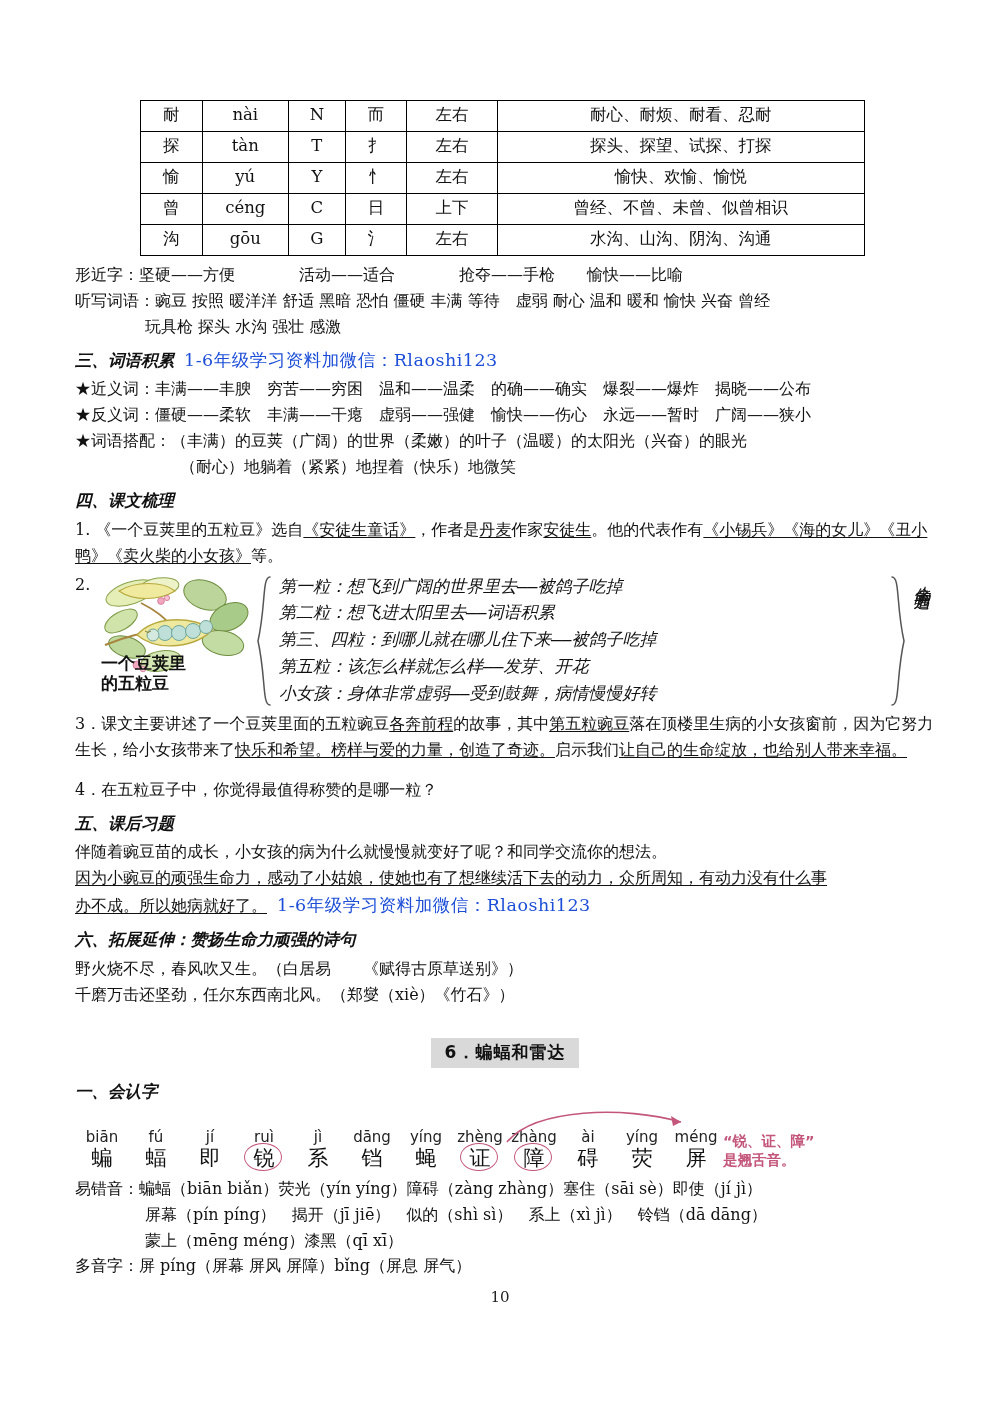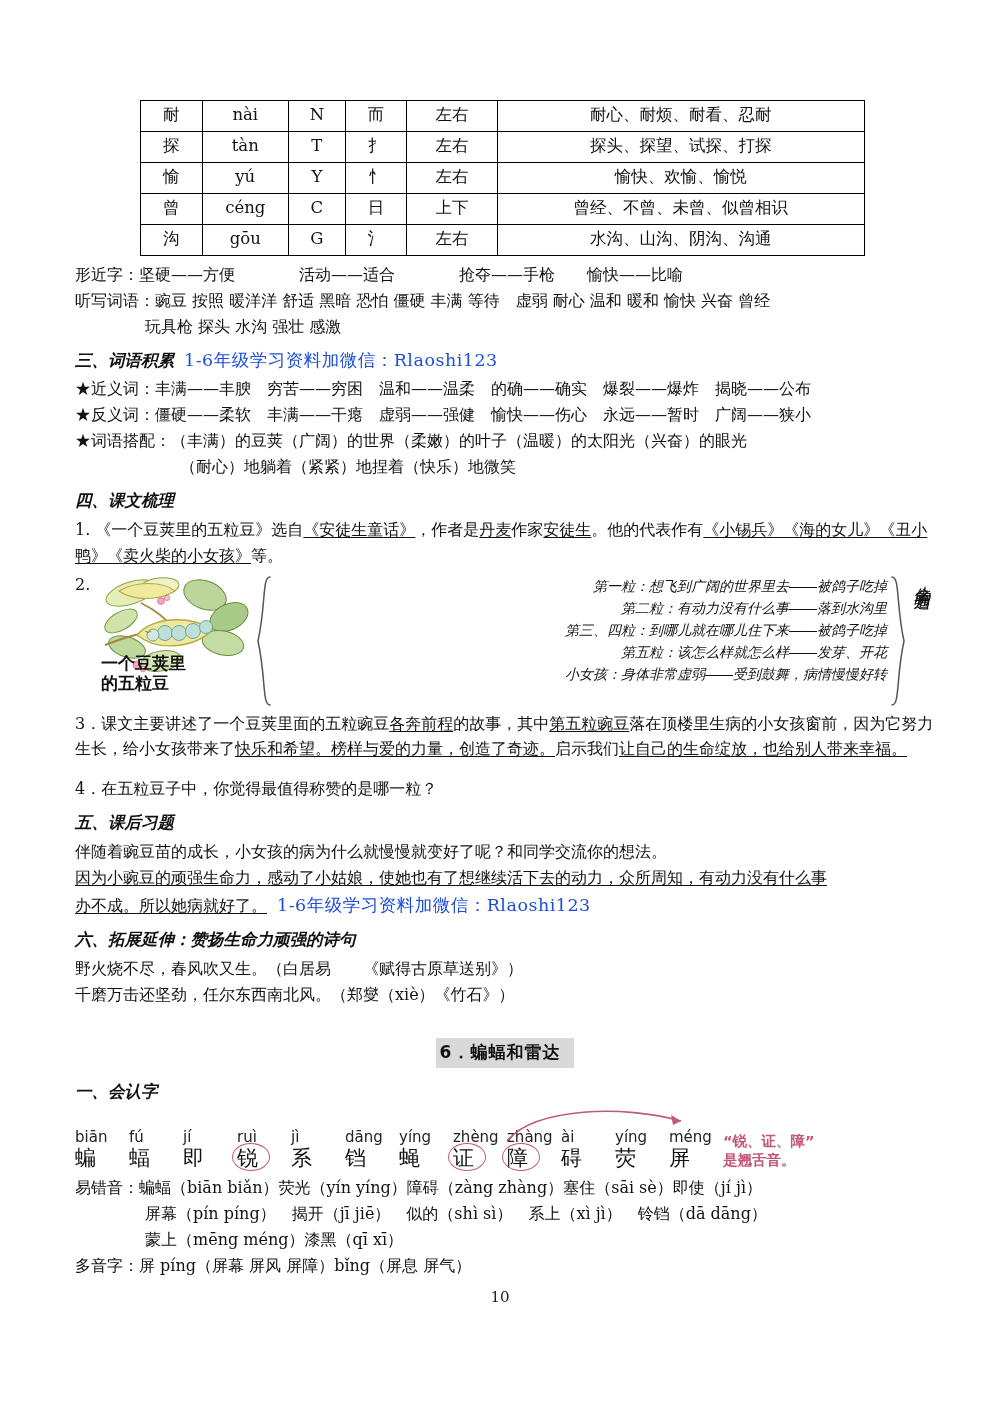--- a/index.html
+++ b/index.html
@@ -129,26 +129,25 @@
     display: flex;
     align-items: center;
     justify-content: center;
     color: #555;
   }
   .mm-items {
     flex: 1 1 auto;
     padding: 2px 0 0 4px;
   }
   .mm-item {
-    font-family: Liberation Sans, sans-serif;
-    font-size: 14px;
+    font-family: Liberation Mono, monospace;
+    font-size: 17px;
     line-height: 1.58;
     font-style: italic;
     white-space: nowrap;
-    text-align: right;
   }
   .mm-right-label {
     flex: 0 0 26px;
     width: 26px;
     font-size: 16px;
     font-family: "DejaVu Serif","Liberation Serif",serif;
     font-style: italic;
     writing-mode: vertical-rl;
     text-orientation: upright;
     letter-spacing: 2px;
@@ -162,36 +161,36 @@
   .lesson-title-row {
     text-align: center;
     margin: 30px 0 8px 0;
   }
   .lesson-title {
     display: inline-block;
     background: #d9d9d9;
     font-weight: bold;
     font-size: 17px;
     font-family: "DejaVu Sans","Liberation Sans",sans-serif;
-    padding: 3px 14px 4px 4px;
+    padding: 3px 14px 4px 14px;
     letter-spacing: 1px;
   }
 
   
   .pinyin-strip {
     display: flex;
     align-items: flex-end;
     margin: 3px 0 4px 0;
     position: relative;
     height: 62px;
   }
   .py-cell {
     width: 54px;
     flex: 0 0 54px;
-    text-align: left;
+    text-align: center;
     position: relative;
   }
   .py-sound {
     font-size: 15px;
     font-family: "DejaVu Sans","Liberation Sans",sans-serif;
     line-height: 1.1;
     color: #222;
   }
   .py-char {
     font-size: 21px;
@@ -359,21 +358,21 @@
       </div>
 
       <div class="mm-brace-left">
         <svg width="20" height="132" viewBox="0 0 20 132">
           <path d="M16 2 C 8 2, 12 30, 4 66 C 12 102, 8 130, 16 130" stroke="#555" stroke-width="1.5" fill="none" stroke-linecap="round"></path>
         </svg>
       </div>
 
       <div class="mm-items">
         <div class="mm-item">第一粒：想飞到广阔的世界里去——被鸽子吃掉</div>
-        <div class="mm-item">第二粒：有动力没有什么事——落到水沟里</div>
+        <div class="mm-item">第二粒：想飞进太阳里去——词语积累</div>
         <div class="mm-item">第三、四粒：到哪儿就在哪儿住下来——被鸽子吃掉</div>
         <div class="mm-item">第五粒：该怎么样就怎么样——发芽、开花</div>
         <div class="mm-item">小女孩：身体非常虚弱——受到鼓舞，病情慢慢好转</div>
       </div>
 
       <div class="mm-brace-right">
         <svg width="20" height="132" viewBox="0 0 20 132">
           <path d="M4 2 C 12 2, 8 30, 16 66 C 8 102, 12 130, 4 130" stroke="#555" stroke-width="1.5" fill="none" stroke-linecap="round"></path>
         </svg>
       </div>

